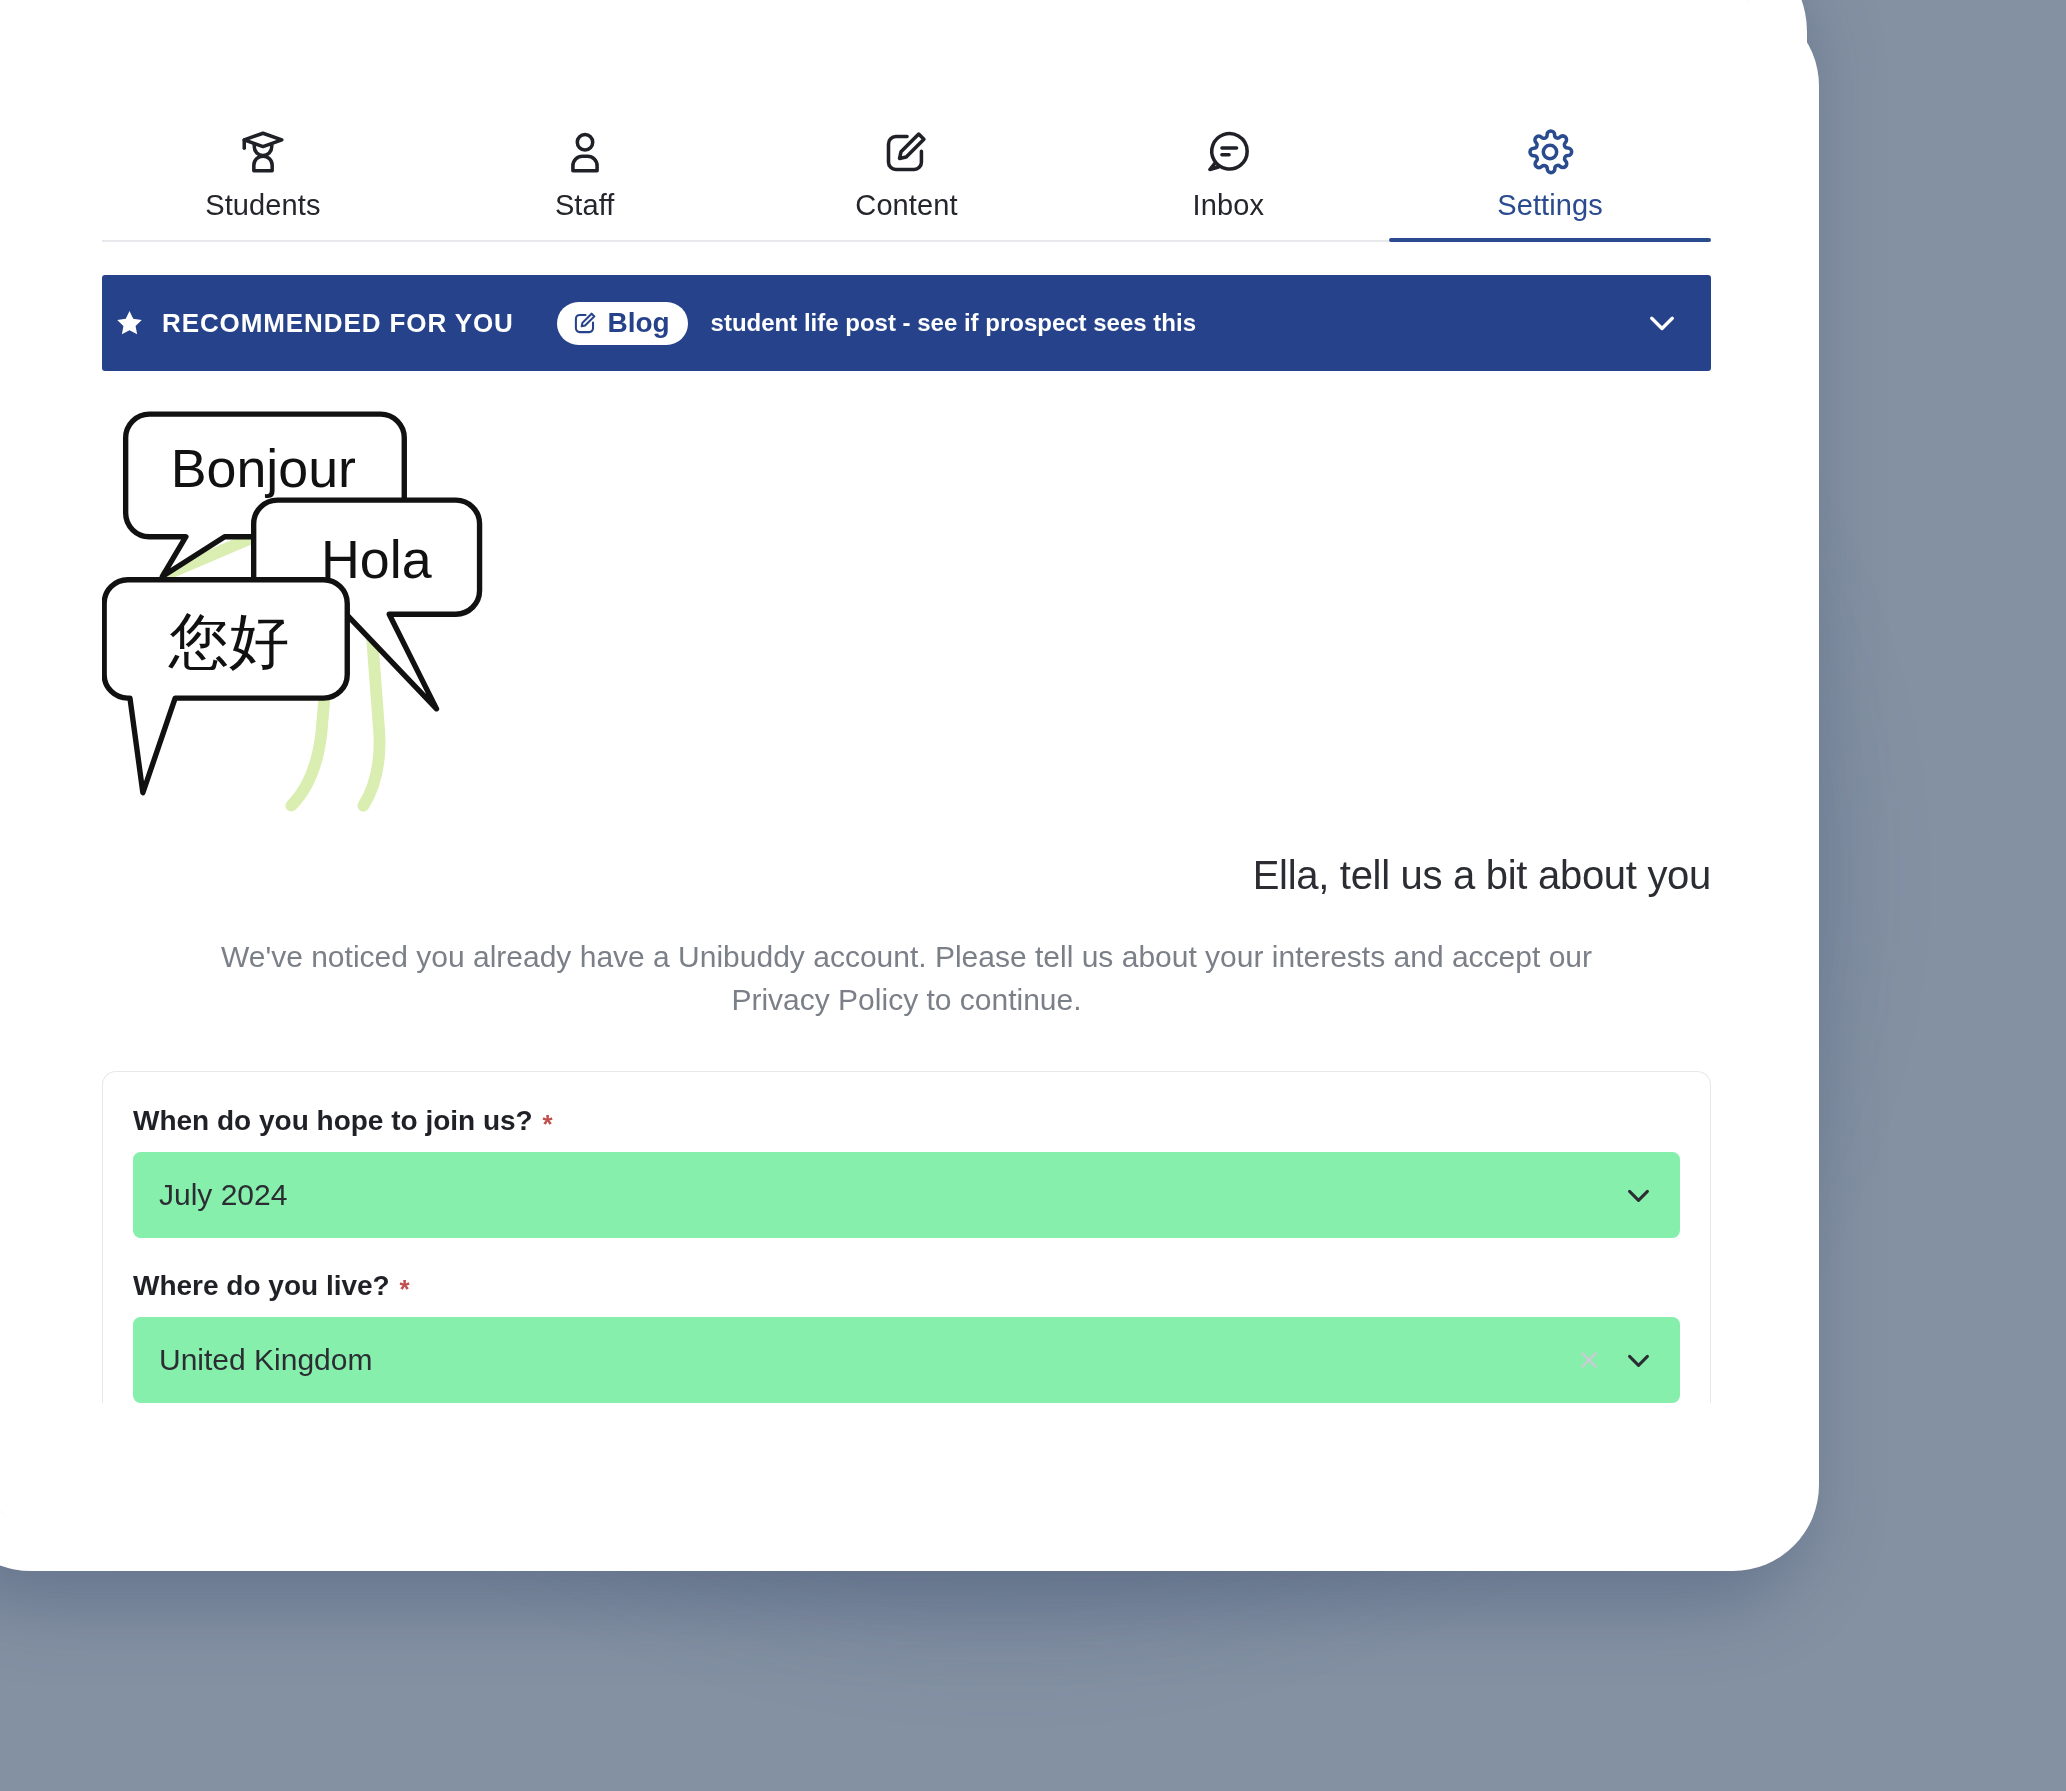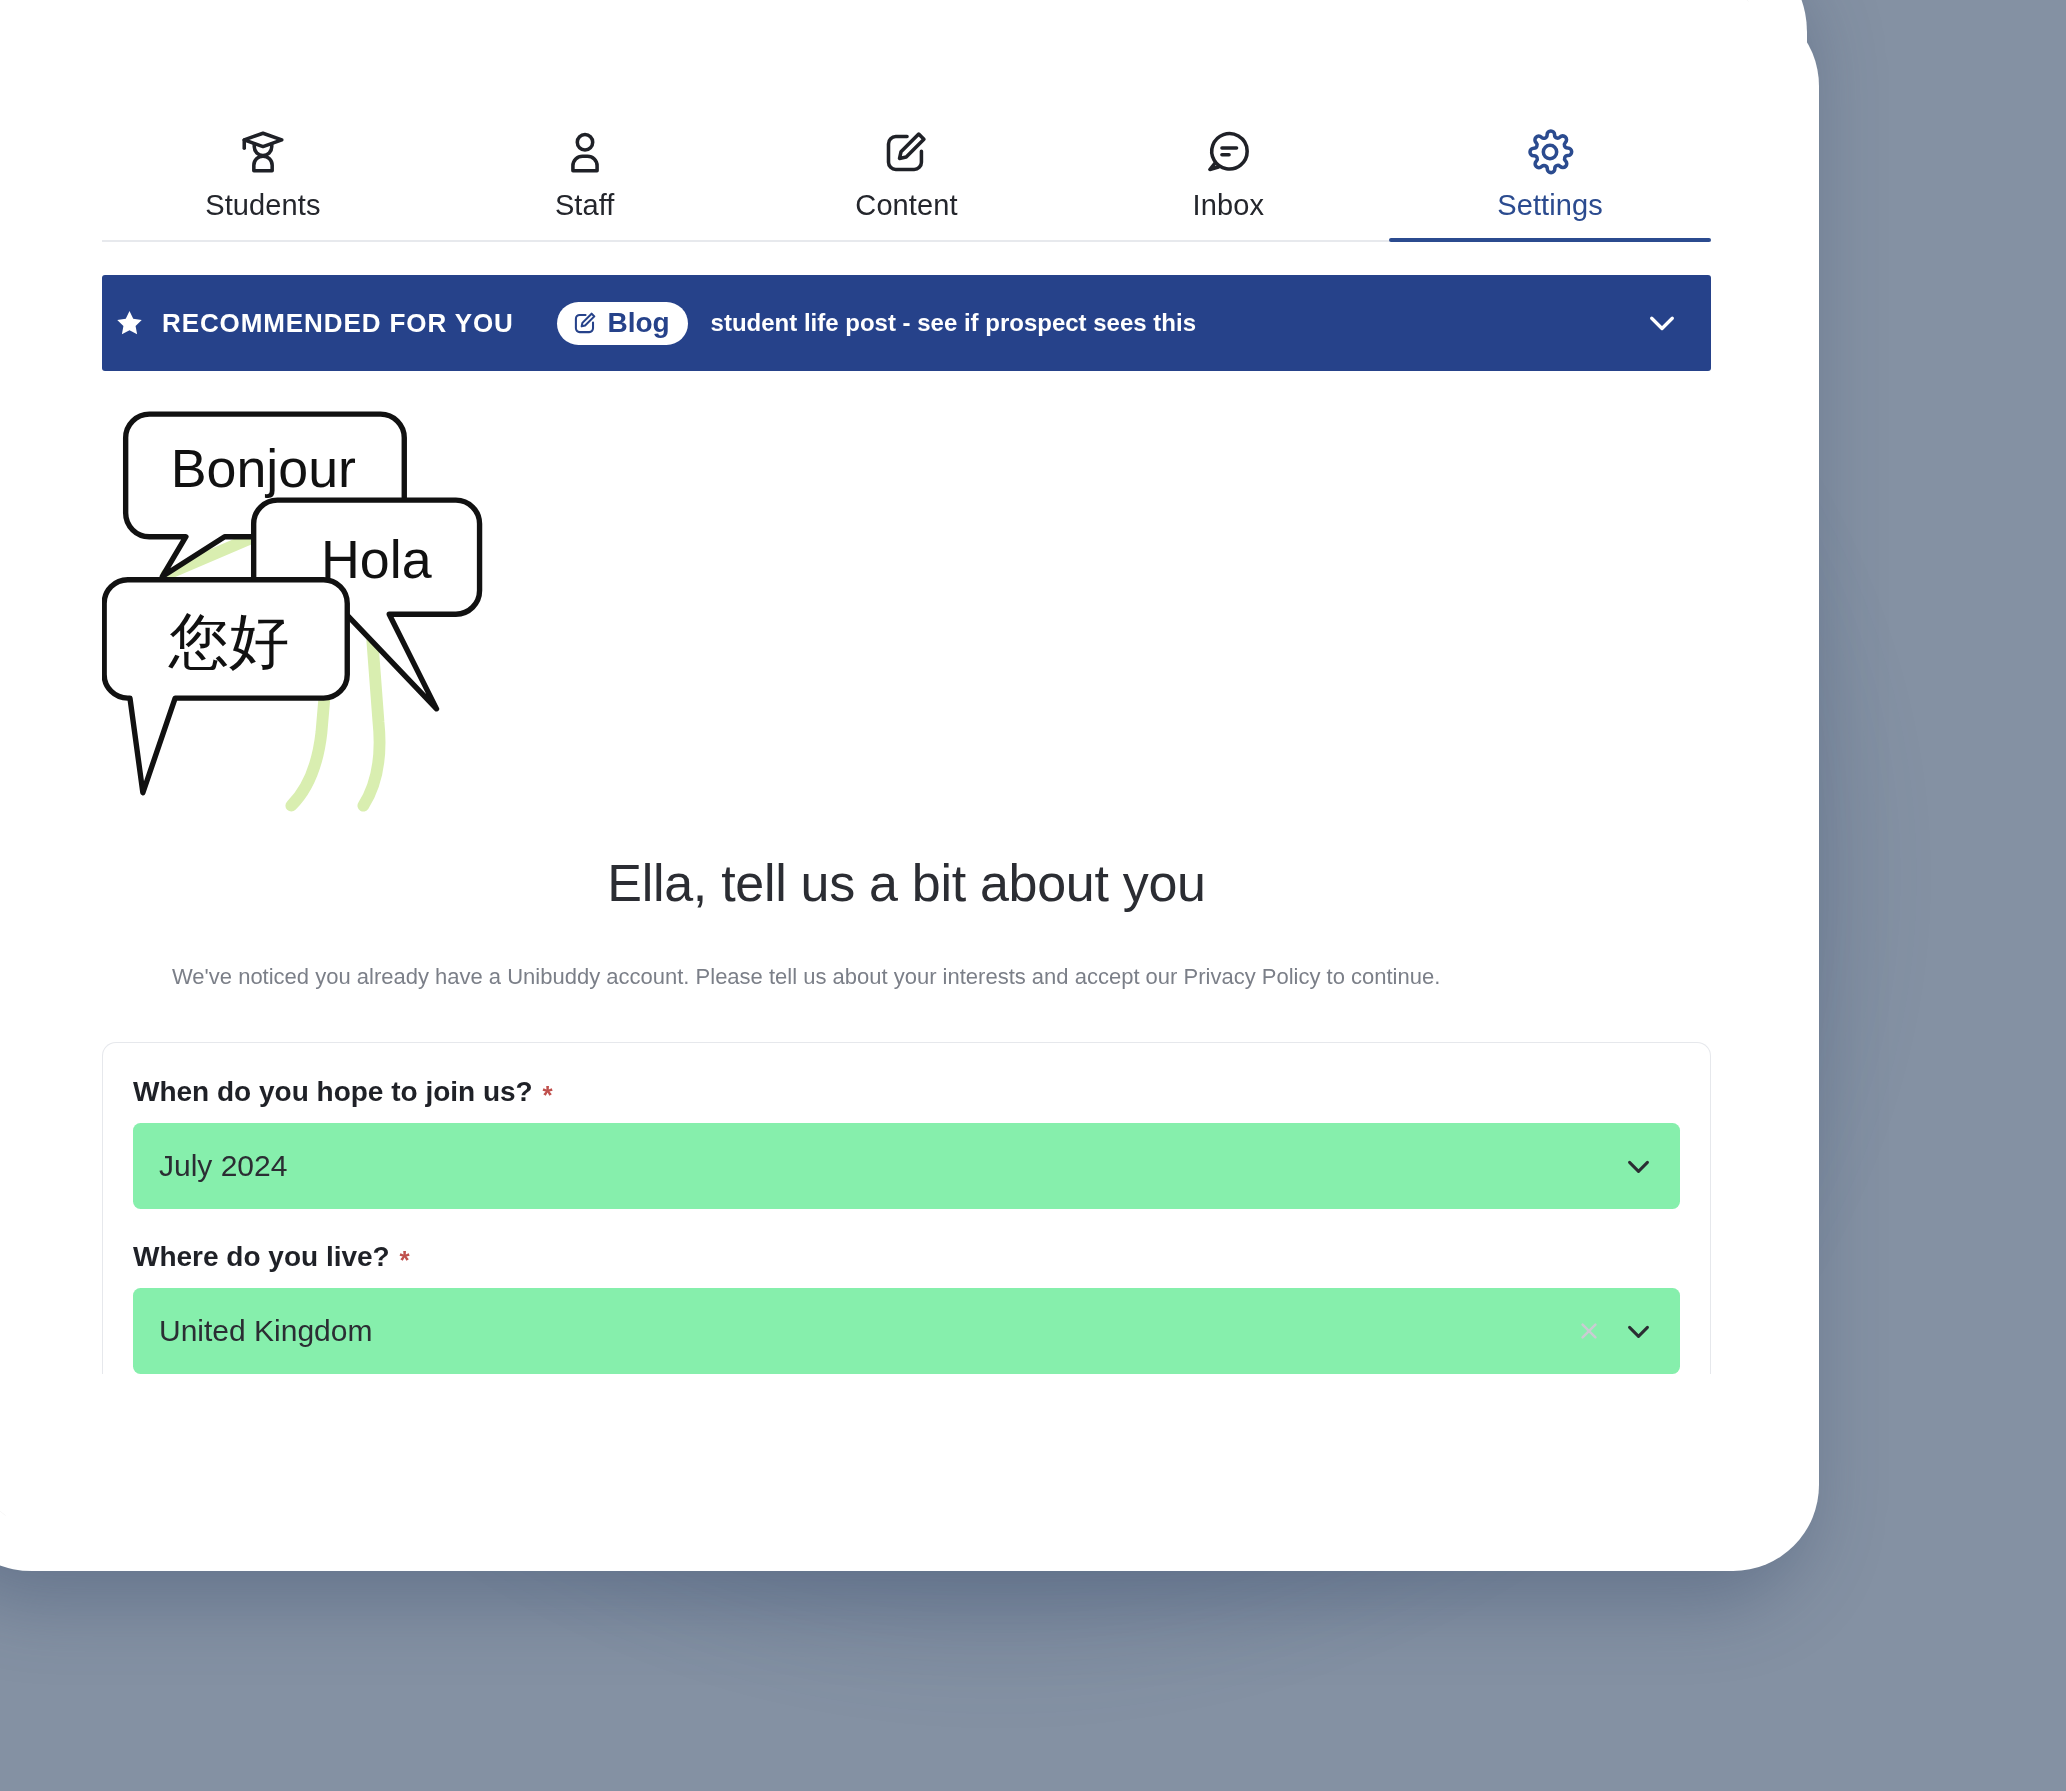--- a/index.html
+++ b/index.html
@@ -203,31 +203,32 @@
   
   .hero {
     margin-top: 28px;
     display: flex;
     justify-content: flex-start;
   }
   .hero svg { display: block; }
 
   .page-title {
     margin-top: 29px;
-    text-align: center;
-    font-size: 52px;
+    text-align: right;
+    font-size: 40px;
     color: #2b2d33;
     font-weight: normal;
     letter-spacing: -0.3px;
   }
 
   .page-desc {
-    margin: 48px auto 0;
+    margin: 38px auto 0;
     width: 1469px;
-    font-size: 22px;
+    text-align: center;
+    font-size: 30px;
     line-height: 1.42;
     color: #7b7f88;
   }
 
   
   .form-card {
     margin-top: 50px;
     border: 1.6px solid #e6e8ec;
     border-top-left-radius: 14px;
     border-top-right-radius: 14px;

